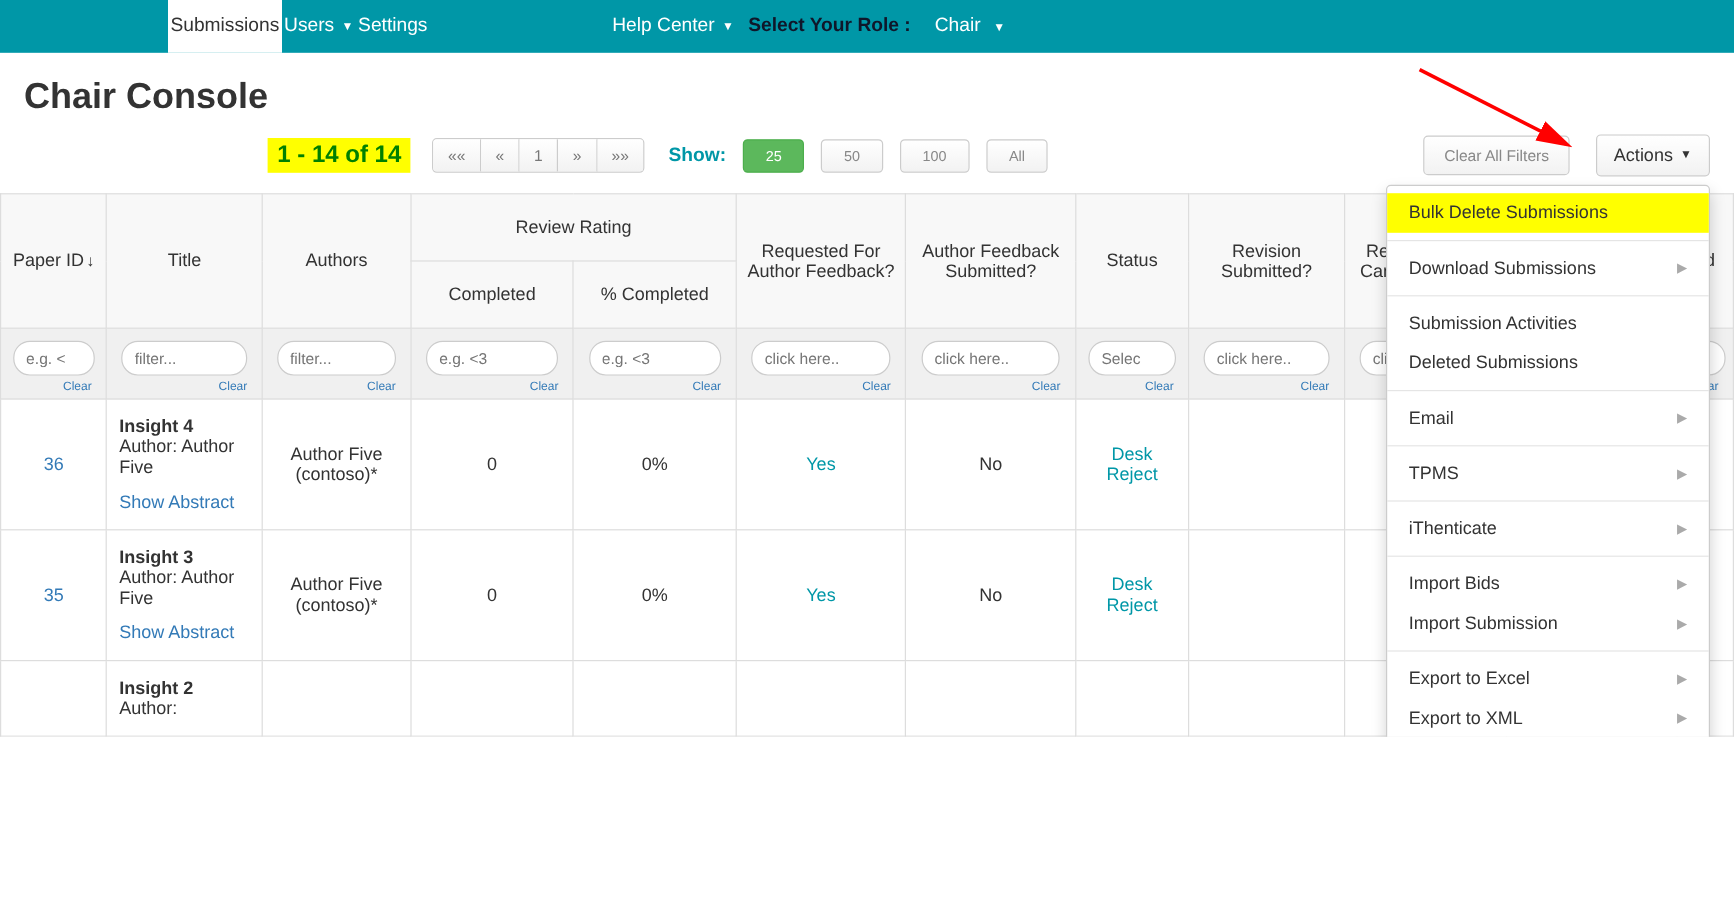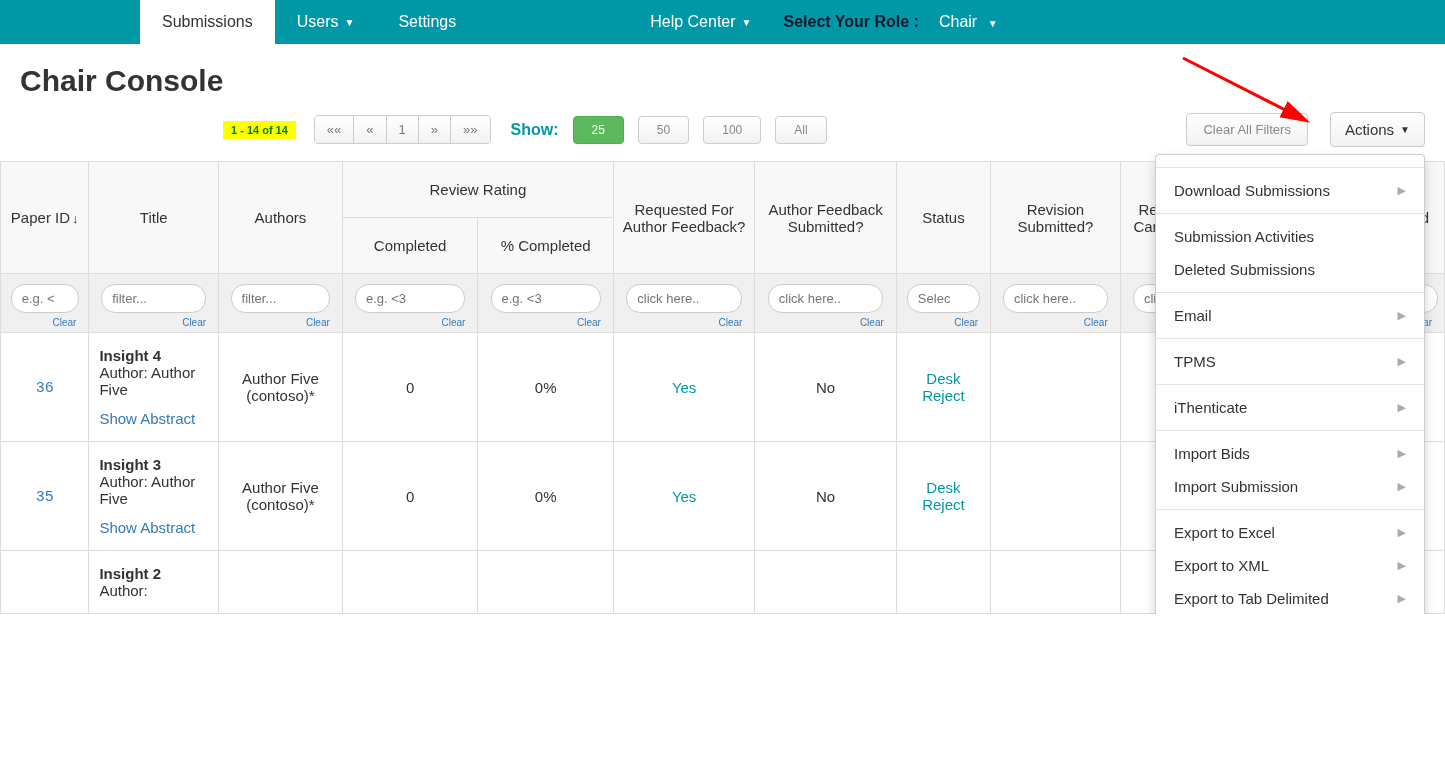--- a/index.html
+++ b/index.html
@@ -1,33 +1,33 @@
 <!DOCTYPE html>
 <html><head>
 <meta charset="utf-8">
 <style>
   * { box-sizing: border-box; margin: 0; padding: 0; }
   body { font-family: "Helvetica Neue", Helvetica, Arial, sans-serif; font-size: 14px; color: #333; background: #fff; width: 1445px; }
   
   
   .topnav { background: #0097a7; height: 44px; display: flex; align-items: center; padding-left: 140px; }
-  .topnav .nav-item { padding: 0 22px; height: 44px; display: flex; align-items: center; color: #fff; font-size: 16px; cursor: pointer; }
+  .topnav .nav-item { padding: 0 2px; height: 44px; display: flex; align-items: center; color: #fff; font-size: 16px; cursor: pointer; }
   .topnav .nav-item.active { background: #fff; color: #333; }
   .topnav .spacer { width: 150px; }
   .topnav .caret { margin-left: 6px; font-size: 10px; }
   .topnav .role-label { color: #0f172a; font-size: 16px; font-weight: bold; padding: 0 10px; }
   .topnav .role-value { color: #fff; font-size: 16px; padding: 0 10px; cursor: pointer; }
   
   
   .page-title { font-size: 30px; font-weight: 600; color: #333; margin: 20px 0 14px 20px; }
   
   
   .toolbar { display: flex; align-items: center; padding: 0 20px 14px 20px; gap: 8px; }
   .toolbar .spacer-left { width: 195px; }
-  .count-badge { background: #ffff00; color: #008000; font-weight: bold; font-size: 11px; padding: 3px 8px; }
+  .count-badge { background: #ffff00; color: #008000; font-weight: bold; font-size: 20px; padding: 3px 8px; }
   .pager { display: flex; border: 1px solid #ccc; border-radius: 4px; overflow: hidden; }
   .pager .pg-btn { padding: 6px 12px; background: linear-gradient(#fff,#f2f2f2); border-right: 1px solid #ccc; color: #777; font-size: 13px; cursor: pointer; }
   .pager .pg-btn:last-child { border-right: none; }
   .show-label { color: #0097a7; font-weight: bold; font-size: 16px; margin-left: 12px; }
   .show-btn { border: 1px solid #ccc; border-radius: 4px; padding: 6px 18px; background: linear-gradient(#fff,#f2f2f2); color: #888; font-size: 12px; cursor: pointer; margin-left: 6px; }
   .show-btn.active { background: #5cb85c; border-color: #4cae4c; color: #fff; }
   .toolbar-flex { flex: 1; }
   .tool-btn { border: 1px solid #ccc; border-radius: 4px; padding: 8px 16px; background: linear-gradient(#fff,#f2f2f2); color: #888; font-size: 13px; cursor: pointer; margin-left: 14px; }
   .actions-wrapper { position: relative; display: inline-block; }
   .actions-btn { border: 1px solid #ccc; border-radius: 4px; padding: 8px 14px; background: linear-gradient(#fff,#f2f2f2); color: #333; font-size: 15px; cursor: pointer; margin-left: 14px; display: flex; align-items: center; }
@@ -47,21 +47,21 @@
   .tbl { width: 100%; border-collapse: collapse; table-layout: fixed; }
   .tbl th, .tbl td { border: 1px solid #ddd; padding: 8px 6px; text-align: center; vertical-align: middle; }
   .tbl thead th { background: #f8f8f8; font-weight: normal; font-size: 15px; color: #333; }
   .tbl thead tr.header-row th { height: 56px; }
   .tbl thead .group-header { font-size: 15px; }
   .filter-row td { background: #f0f0f0; padding: 10px 6px 4px 6px; }
   .filter-input { width: 90%; border: 1px solid #ccc; border-radius: 14px; padding: 6px 10px; font-size: 13px; color: #999; }
   .clear-link { display: block; text-align: right; font-size: 10px; color: #337ab7; margin-top: 4px; padding-right: 6px; cursor: pointer; }
   .tbl tbody td { font-size: 15px; color: #333; padding: 14px 8px; }
   .tbl tbody td.title-cell { text-align: left; padding: 14px 10px; }
-  .paper-id { color: #337ab7; font-family: Liberation Mono, monospace; }
+  .paper-id { color: #337ab7; }
   .teal-link { color: #0097a7; cursor: pointer; }
   .blue-link { color: #337ab7; cursor: pointer; margin-top: 12px; }
   .title-bold { font-weight: bold; }
   .sort-arrow { font-size: 13px; margin-left: 2px; }
 </style>
 </head>
 <body>
 
 <div class="topnav">
   <div class="nav-item active">Submissions</div>
@@ -109,20 +109,23 @@
   <span class="show-btn">100</span>
   <span class="show-btn">All</span>
   <div class="toolbar-flex"></div>
   <span class="tool-btn">Clear All Filters</span>
   <div class="actions-wrapper">
     <div class="actions-btn">
       <span>Actions</span>
       <span class="caret">▼</span>
     </div>
     <div class="dropdown" id="actions-dropdown">
+        <div class="menu-item highlight">
+          <span>Bulk Delete Submissions</span>
+        </div>
         <div class="divider"></div>
         <div class="menu-item">
           <span>Download Submissions</span>
           <span class="submenu-arrow">▶</span>
         </div>
         <div class="divider"></div>
         <div class="menu-item">
           <span>Submission Activities</span>
         </div>
         <div class="menu-item">

